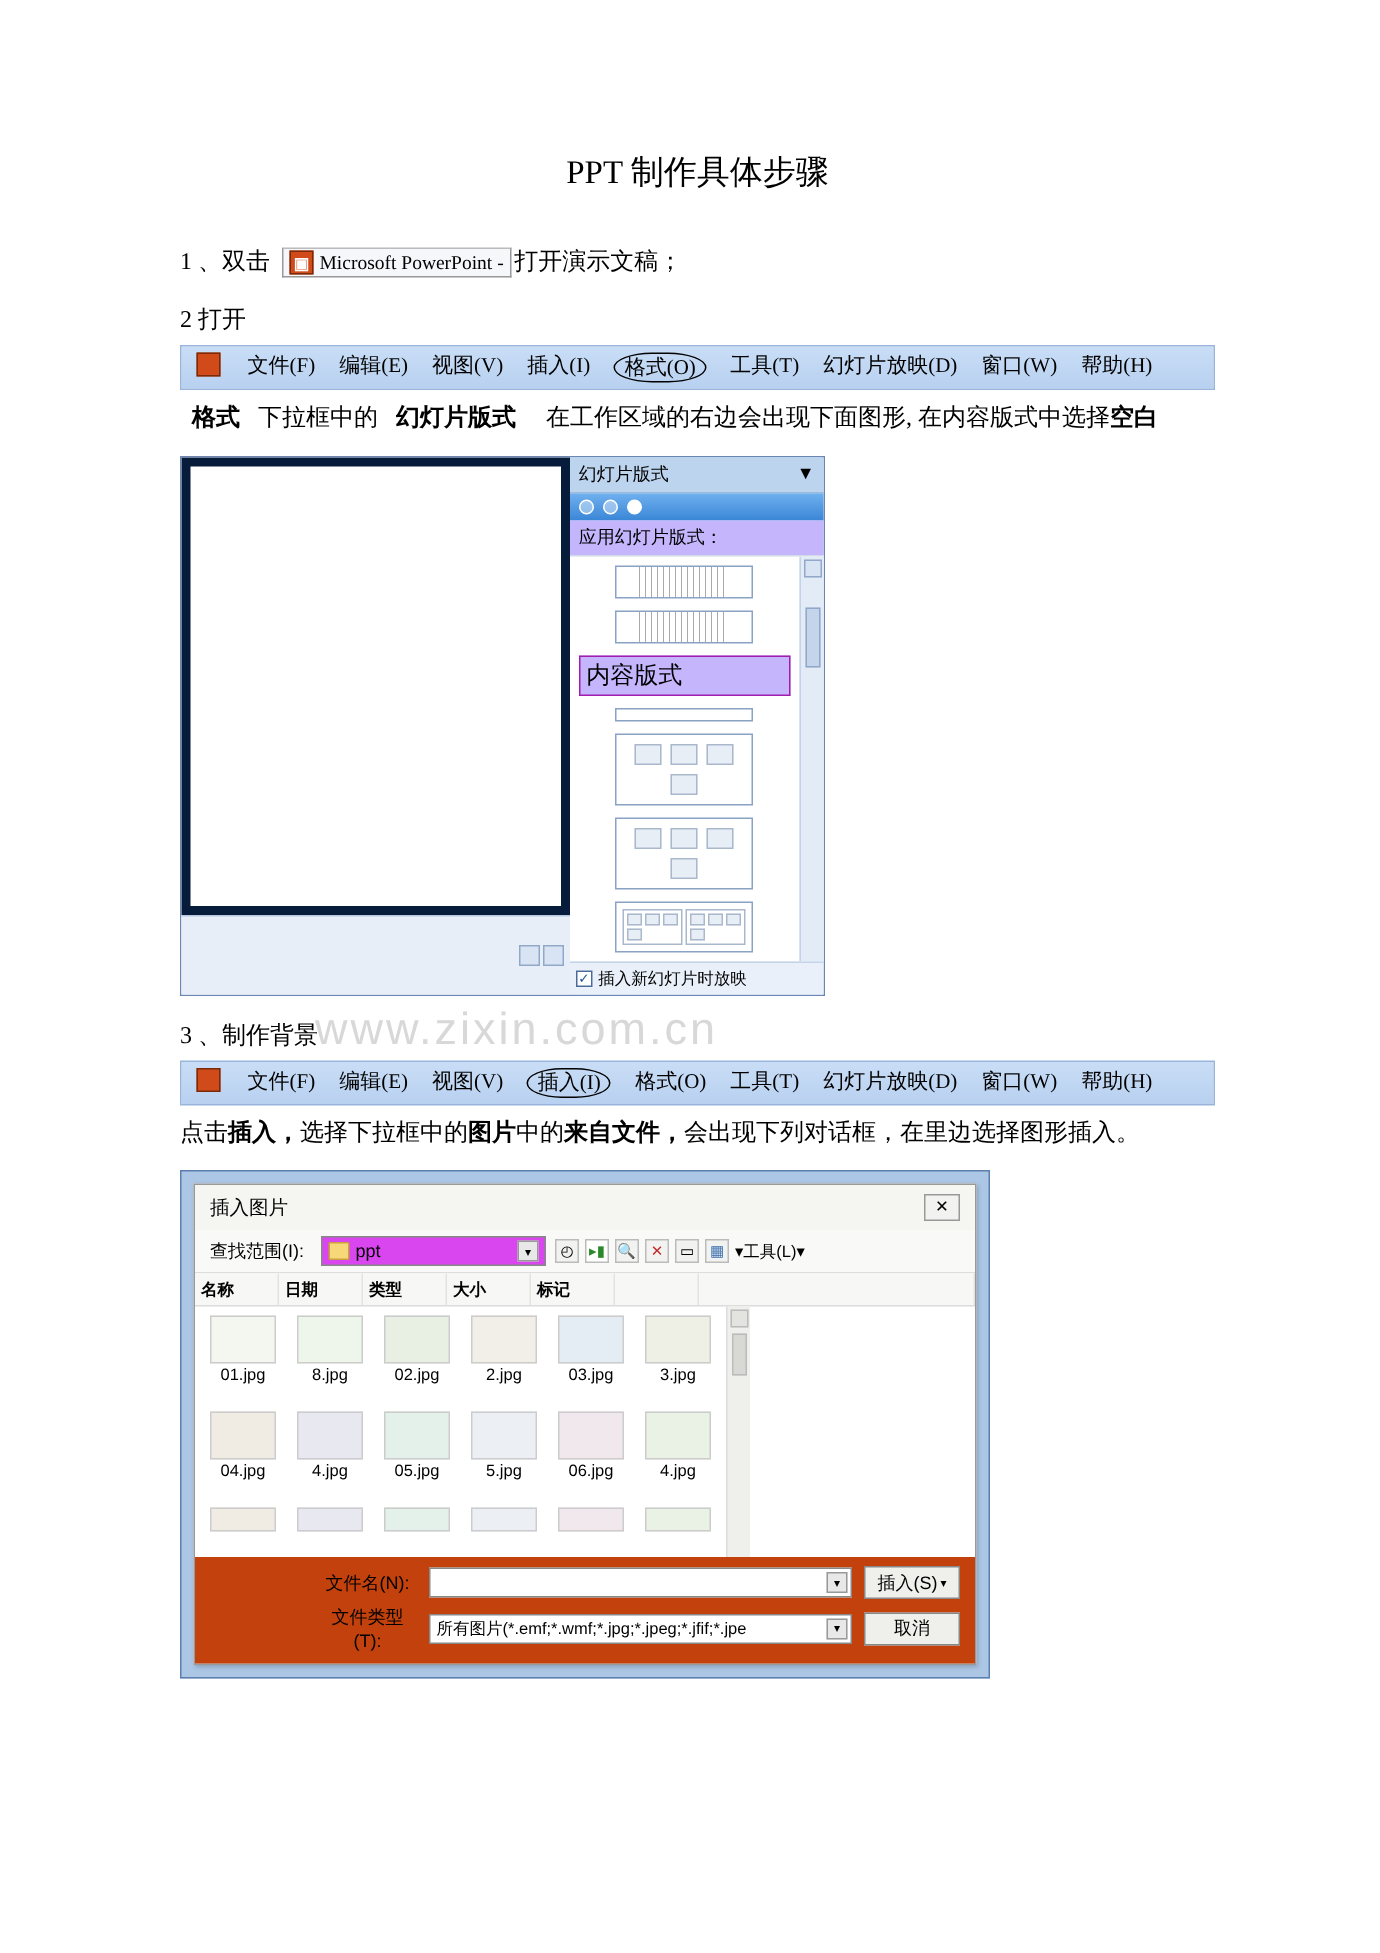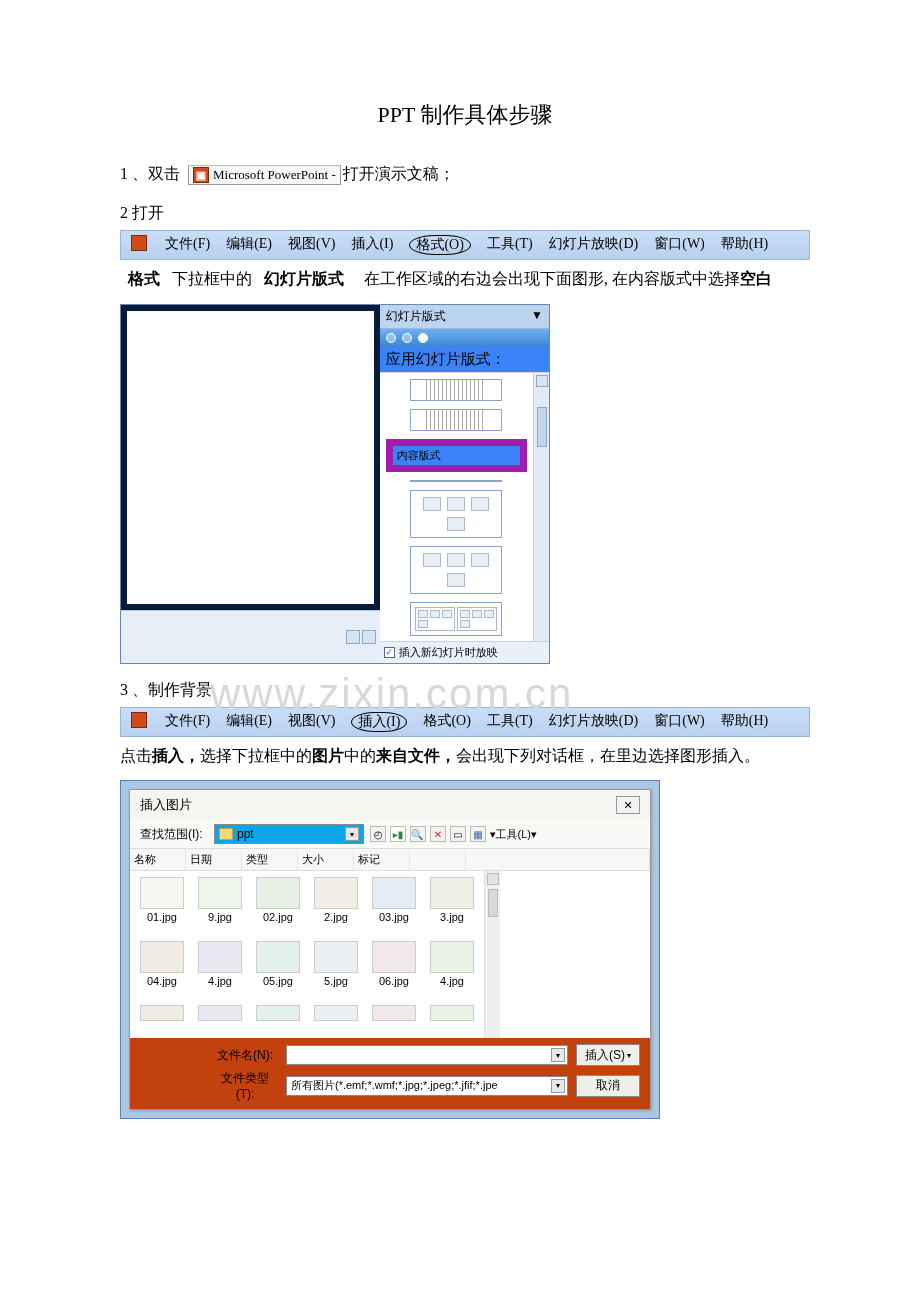--- a/index.html
+++ b/index.html
@@ -136,23 +136,23 @@
     padding: 0 6px;
     gap: 6px;
   }
   .fl-tabbar .dot {
     width: 10px; height: 10px;
     border-radius: 50%;
     background: rgba(255,255,255,0.4);
     border: 1px solid #fff;
   }
   .fl-sub {
-    font-size: 15px;
+    font-size: 12px;
     padding: 3px 6px;
-    background: #3b82f6;
+    background: #c4b5fd;
   }
   .fl-list {
     flex: 1;
     overflow: hidden;
     background: #fff;
     border-top: 1px solid #cfd9e8;
     display: flex;
   }
   .fl-items {
     flex: 1;
@@ -198,26 +198,26 @@
   .layout-thumb.split .half {
     flex: 1;
     border: 1px solid #aab8cc;
     display: flex;
     flex-wrap: wrap;
     padding: 2px;
     gap: 2px;
   }
   .layout-thumb.split .half .m { width: 10px; height: 8px; background: #e8eef6; border:1px solid #aab8cc; }
   .fl-section-label {
-    font-size: 11px;
-    background: #3b82f6;
+    font-size: 16px;
+    background: #c4b5fd;
     width: 100%;
     padding: 2px 4px;
     text-align: left;
-    border: 7px solid #a21caf;
+    border: 1px solid #a21caf;
   }
   .fl-scrollbar {
     width: 16px;
     background: #e3ebf6;
     border-left: 1px solid #c4d3e8;
     display: flex;
     flex-direction: column;
     align-items: center;
     padding: 2px 0;
   }
@@ -246,21 +246,21 @@
     border: 1px solid #4b6a99;
     background: #fff;
     display: flex; align-items: center; justify-content: center;
     font-size: 9px; color: #2a5a9a;
   }
   
   .watermark {
     position: absolute;
     top: 670px;
     left: 210px;
-    font-size: 42px;
+    font-size: 30px;
     color: #d8d8d8;
     letter-spacing: 2px;
     font-family: Arial, sans-serif;
     pointer-events: none;
     z-index: 5;
   }
   
   .dialog-wrap {
     width: 540px;
     border: 1px solid #5b7fae;
@@ -293,21 +293,21 @@
   }
   .dlg-row {
     display: flex;
     align-items: center;
     padding: 4px 10px;
     gap: 6px;
   }
   .dlg-label { width: 68px; font-size: 12px; }
   .dlg-combo {
     border: 1px solid #888;
-    background: #0ea5e9;
+    background: #d946ef;
     height: 20px;
     display: flex;
     align-items: center;
     padding: 0 4px;
     font-size: 12px;
     gap: 16px;
   }
   .dlg-combo.select { width: 150px; justify-content: space-between; }
   .dlg-combo .arrow {
     width: 14px; height: 14px;
@@ -354,21 +354,21 @@
     display: flex;
     flex-direction: column;
   }
   .dlg-head {
     display: grid;
     grid-template-columns: 56px 56px 56px 56px 56px 56px 1fr;
     font-size: 11px;
     border-bottom: 1px solid #ddd;
     background: #f7f7f5;
   }
-  .dlg-head div { padding: 3px 4px; border-right: 1px solid #e3e3e0; }
+  .dlg-head div { padding: 3px 4px; border-right: 1px solid #e3e3e0; font-weight: bold; }
   .dlg-grid {
     display: grid;
     grid-template-columns: repeat(6, 56px);
     gap: 2px 2px;
     padding: 4px;
   }
   .file-item {
     display: flex;
     flex-direction: column;
     align-items: center;
@@ -589,21 +589,21 @@
             <div></div>
         </div>
         <div style="display:flex;flex:1">
           <div class="dlg-grid" id="file-grid">
               <div class="file-item">
                 <div class="file-thumb" style="background: rgb(244, 247, 239);"></div>
                 <span>01.jpg</span>
               </div>
               <div class="file-item">
                 <div class="file-thumb" style="background: rgb(238, 245, 234);"></div>
-                <span>9.jpg</span>
+                <span>8.jpg</span>
               </div>
               <div class="file-item">
                 <div class="file-thumb" style="background: rgb(232, 240, 228);"></div>
                 <span>02.jpg</span>
               </div>
               <div class="file-item">
                 <div class="file-thumb" style="background: rgb(242, 239, 232);"></div>
                 <span>2.jpg</span>
               </div>
               <div class="file-item">

